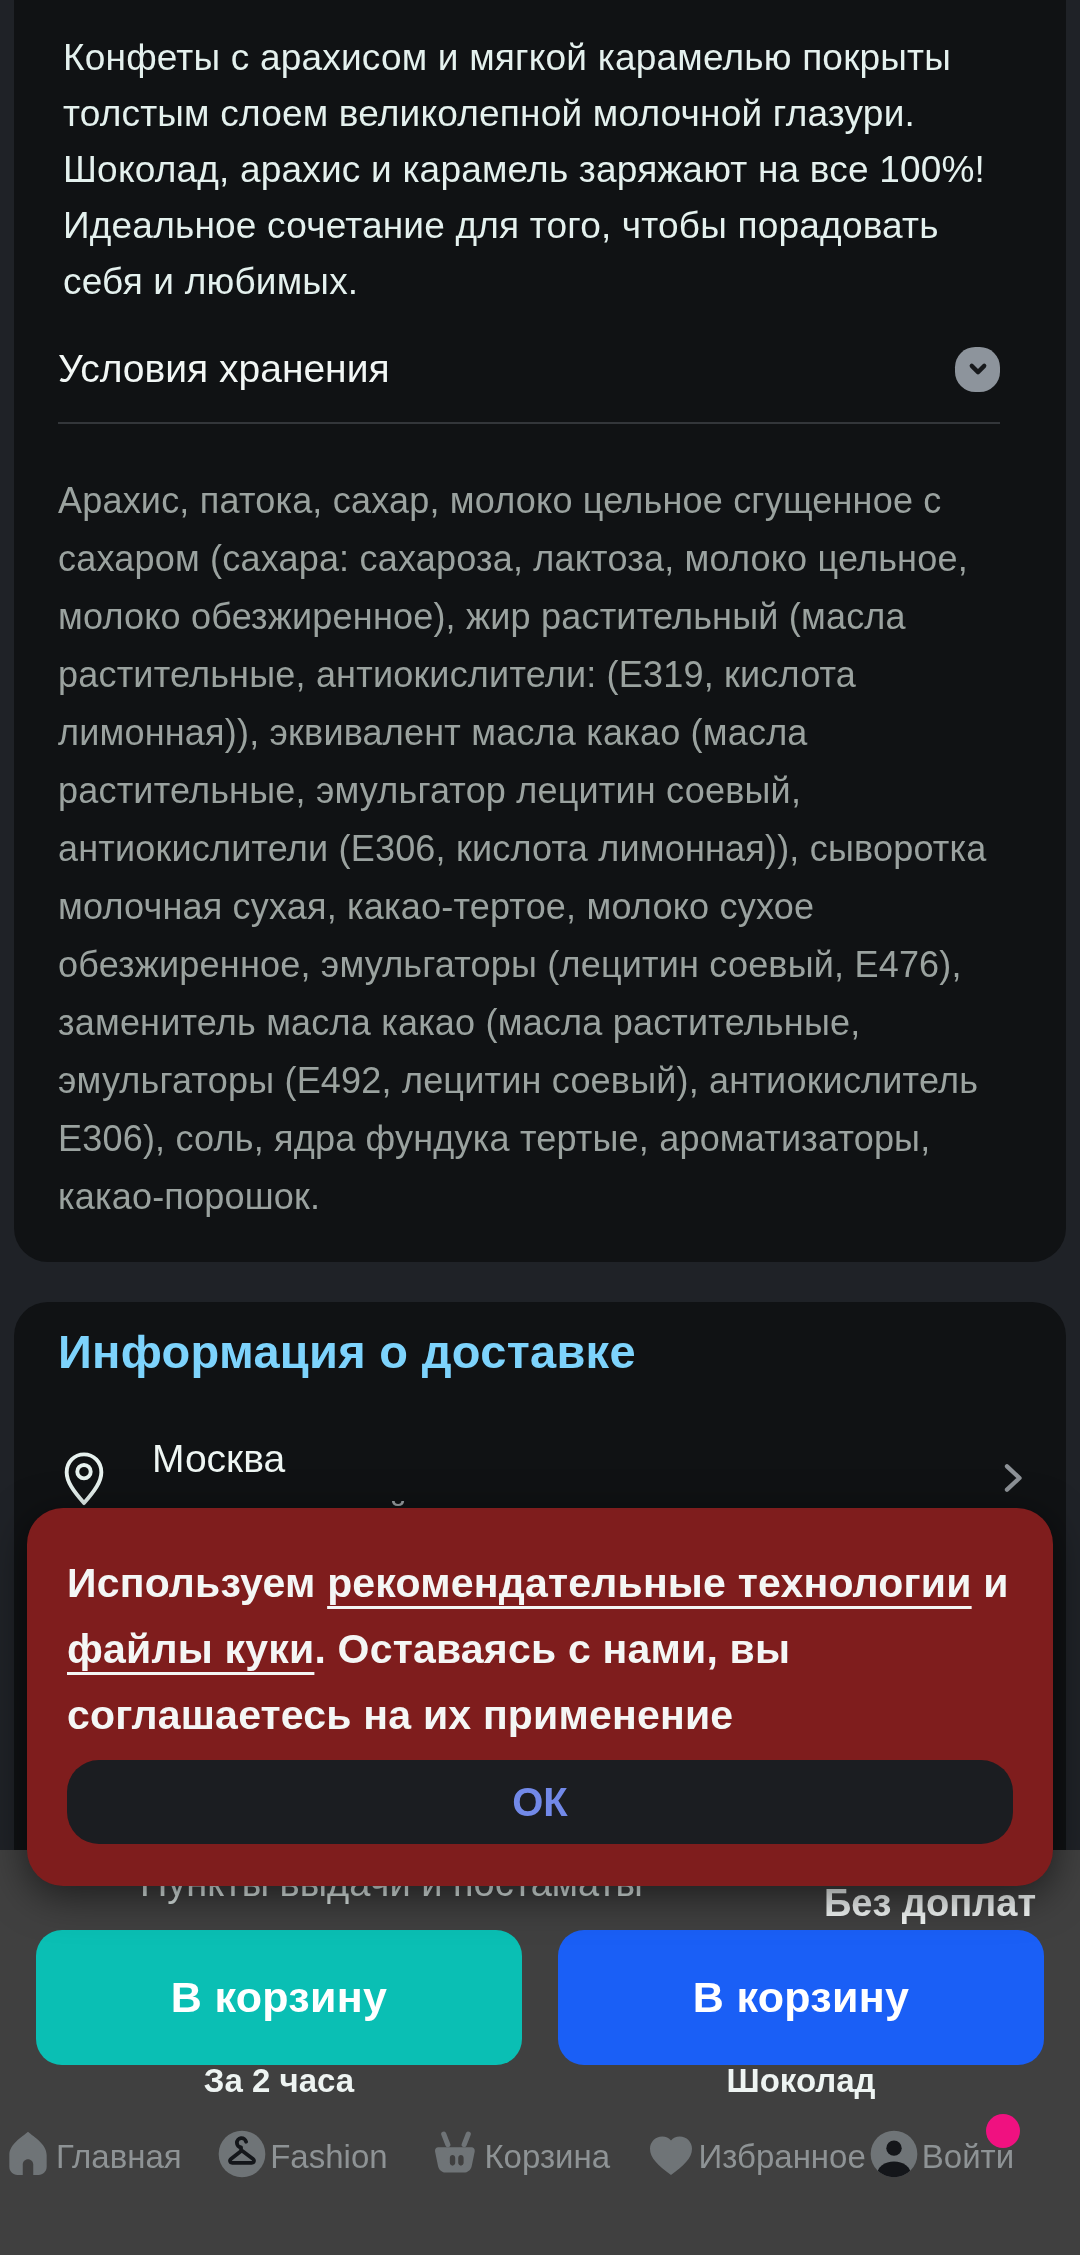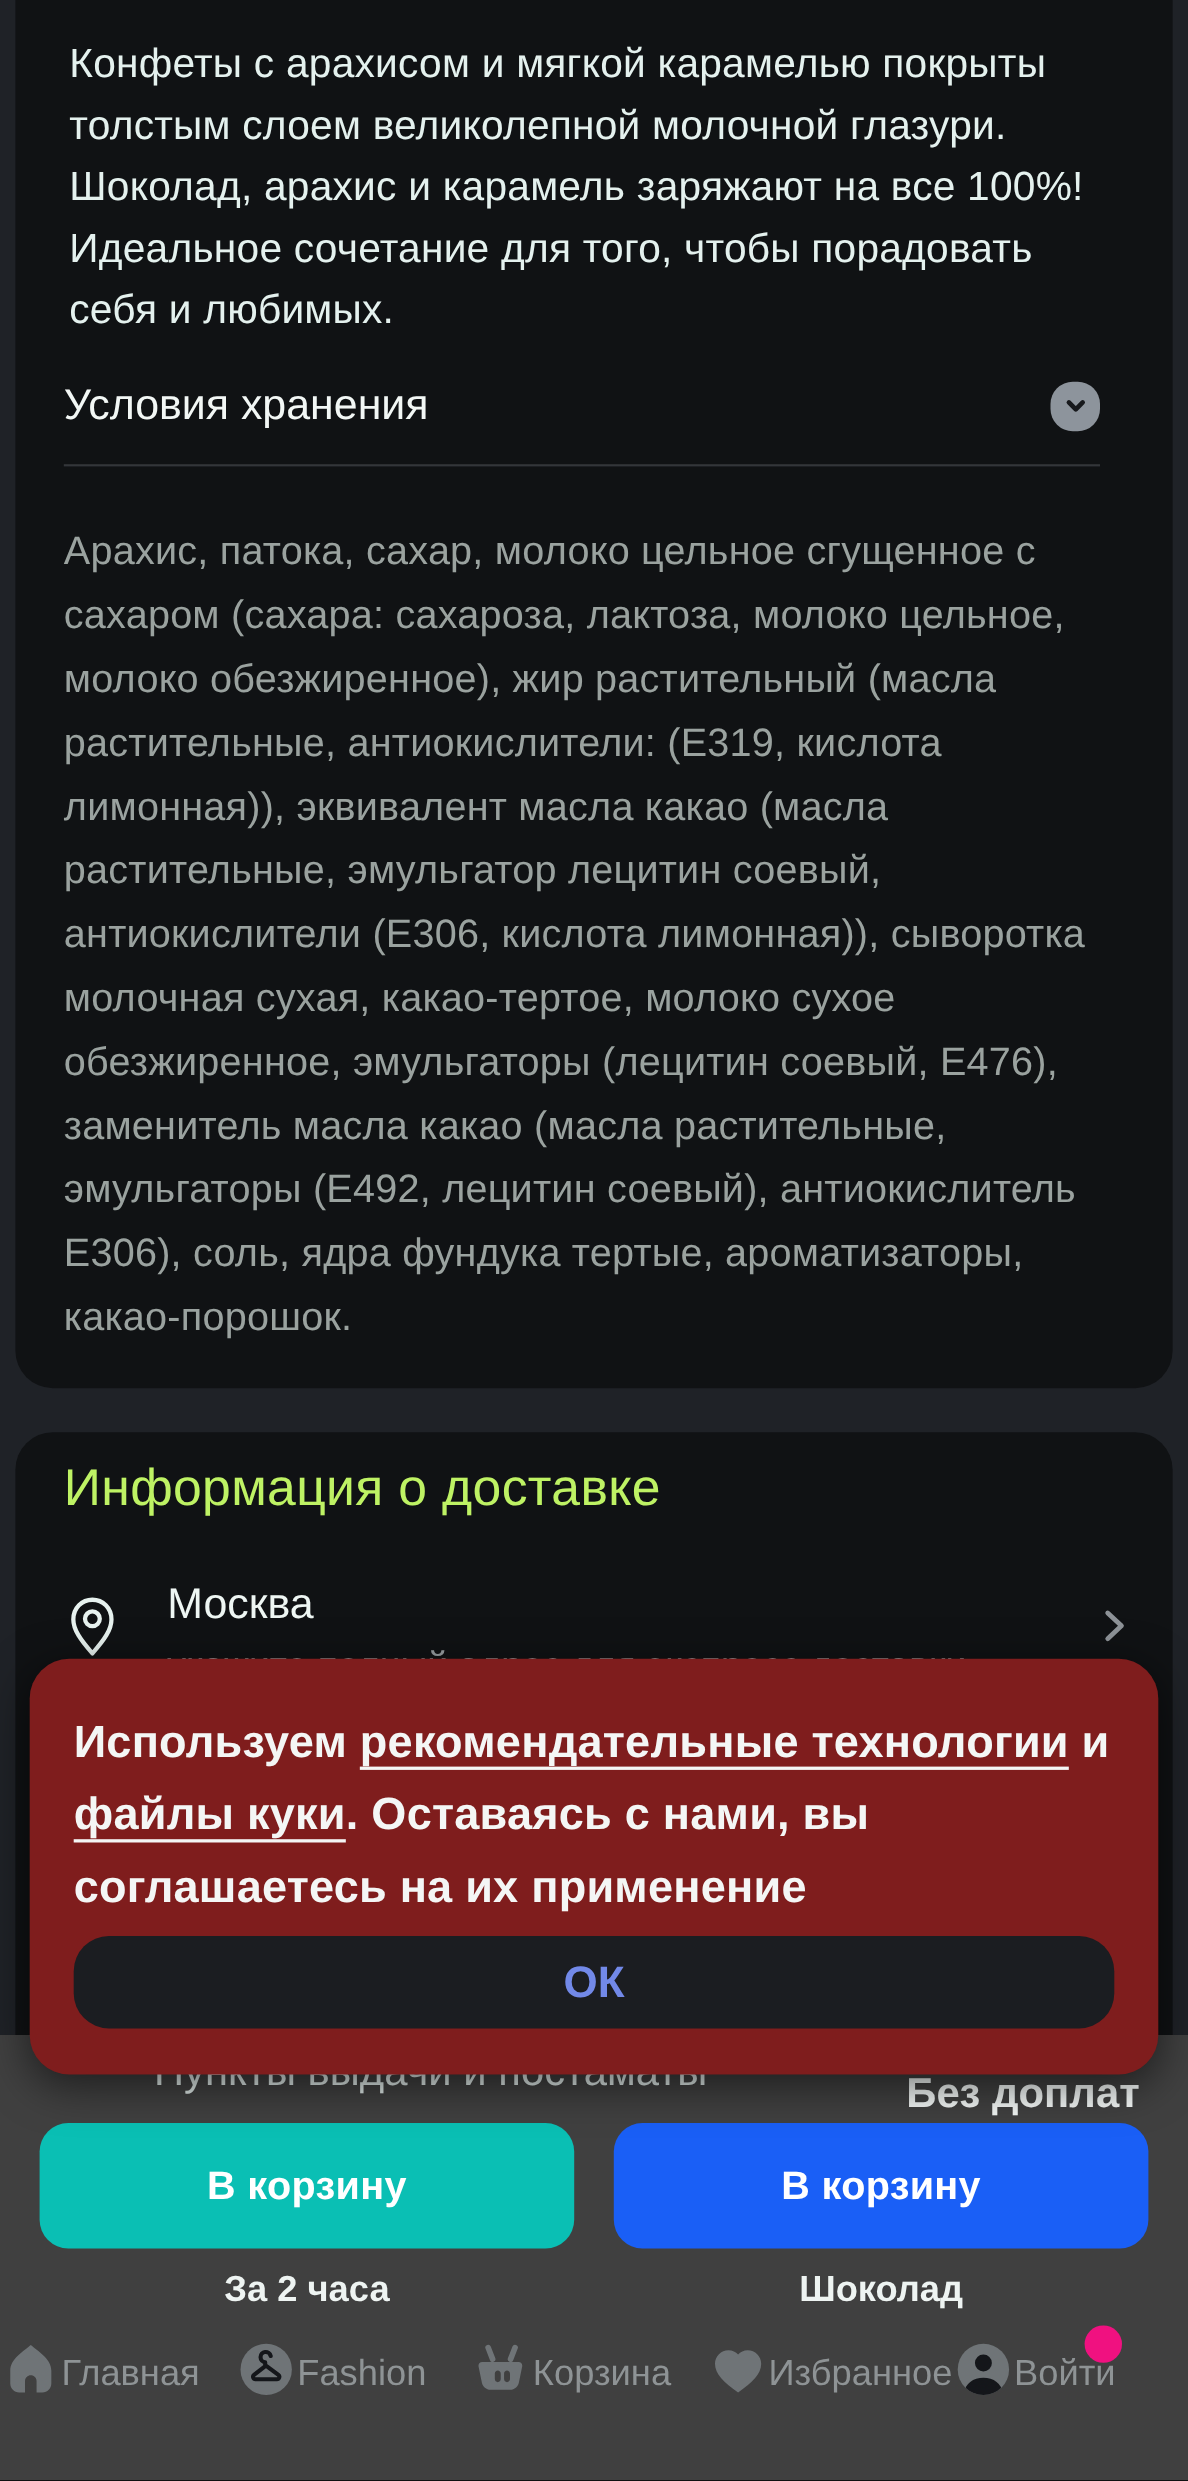--- a/index.html
+++ b/index.html
@@ -27,34 +27,34 @@
     display:flex;align-items:center;justify-content:center;flex:0 0 auto;
     margin-right:26px;border:none;padding:0;cursor:pointer;
   }
   .divider{height:2px;background:#33363a;margin:30px 26px 4px 0;}
   .ingredients{
     margin:48px 0 0;font-size:36px;line-height:58px;font-weight:400;
     color:#9aa29f;letter-spacing:.2px;padding-right:2px;
   }
   
   .delivery-card{top:1302px;height:953px;padding:22px 30px 0 44px;}
-  .delivery-title{margin:0;font-size:47px;line-height:56px;font-weight:400;color:#bef264;letter-spacing:.3px;}
+  .delivery-title{margin:0;font-size:47px;line-height:56px;font-weight:700;color:#7dd3fc;letter-spacing:.3px;}
   .city-row{position:relative;margin-top:56px;display:flex;align-items:flex-start;cursor:pointer;}
   .pin-wrap{width:52px;margin-top:6px;flex:0 0 auto;}
   .city-col{margin-left:42px;min-width:0;}
   .city-name{font-size:39px;line-height:46px;font-weight:500;color:#eef6f3;}
   .city-hint{margin-top:12px;font-size:34px;line-height:40px;color:#9aa0a3;white-space:nowrap;}
   .chev-right{position:absolute;right:4px;top:14px;}
   
   .bottom-sheet{position:absolute;left:0;top:1850px;width:1080px;height:405px;background:#404040;}
   .pickup-row{position:absolute;left:140px;top:12px;font-size:38px;font-weight:500;color:#dfe9e7;}
   .no-surcharge{position:absolute;right:44px;top:32px;font-size:38px;font-weight:700;color:#f2f6f5;}
   .cart-btn{
-    position:absolute;top:80px;width:486px;height:114px;border:none;border-radius:26px;
-    color:#ffffff;font-size:36px;font-weight:700;font-family:inherit;cursor:pointer;
+    position:absolute;top:80px;width:486px;height:135px;border:none;border-radius:26px;
+    color:#ffffff;font-size:43px;font-weight:700;font-family:inherit;cursor:pointer;
     display:flex;align-items:center;justify-content:center;letter-spacing:.3px;text-align:right;
   }
   .cart-btn.express{left:36px;background:#0abfb4;}
   .cart-btn.regular{left:558px;background:#1a5ff6;}
   .cart-sub{position:absolute;top:212px;width:486px;text-align:center;font-size:33px;font-weight:600;color:#eef4f2;}
   .cart-sub.express{left:36px;}
   .cart-sub.regular{left:558px;}
   
   .nav{position:absolute;left:0;top:270px;width:1080px;display:grid;grid-template-columns:repeat(5,1fr);}
   .nav-item{position:relative;display:flex;flex-direction:row;align-items:center;cursor:pointer;}

